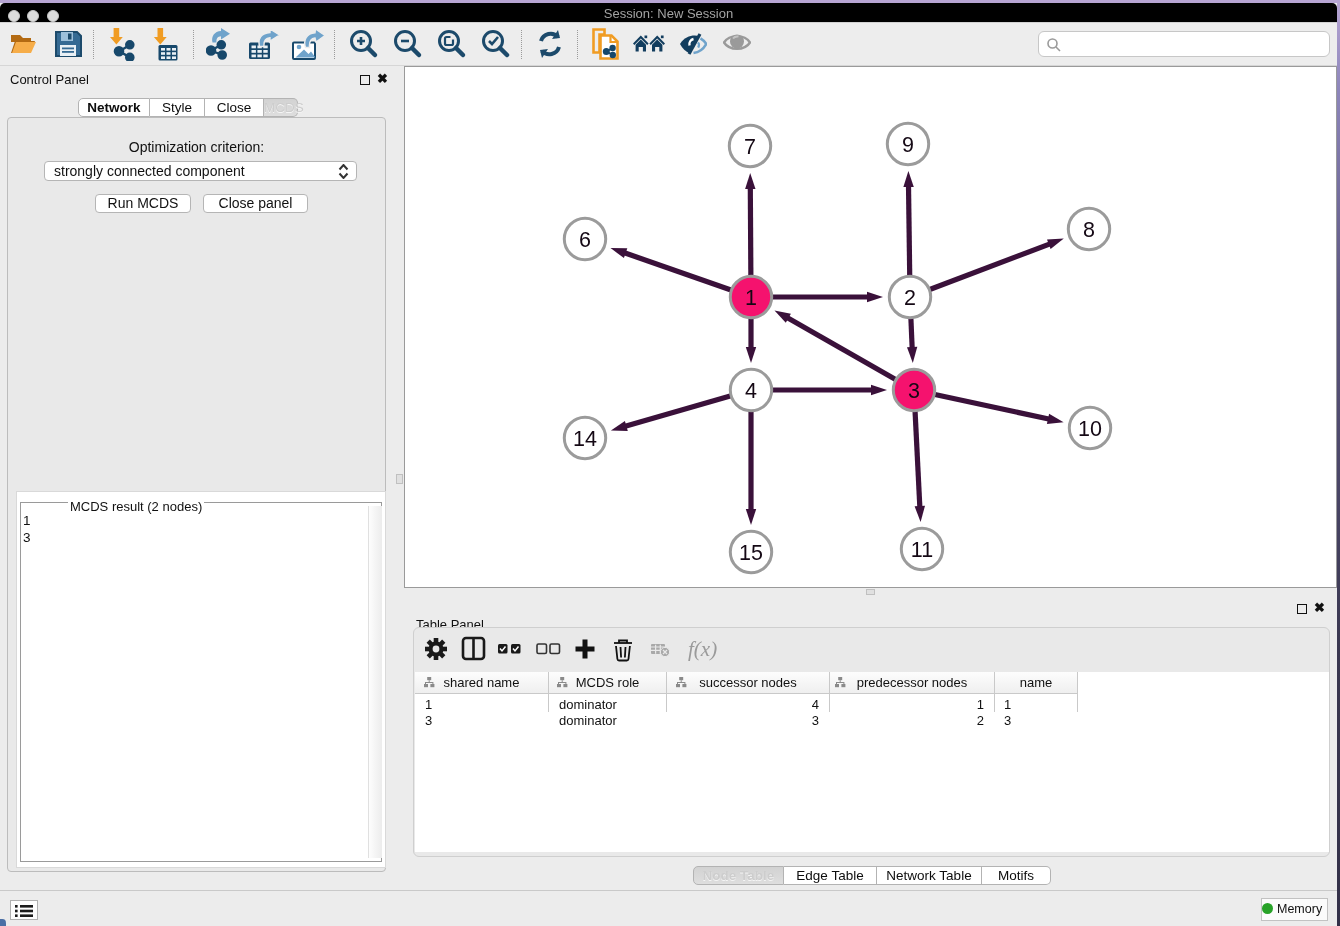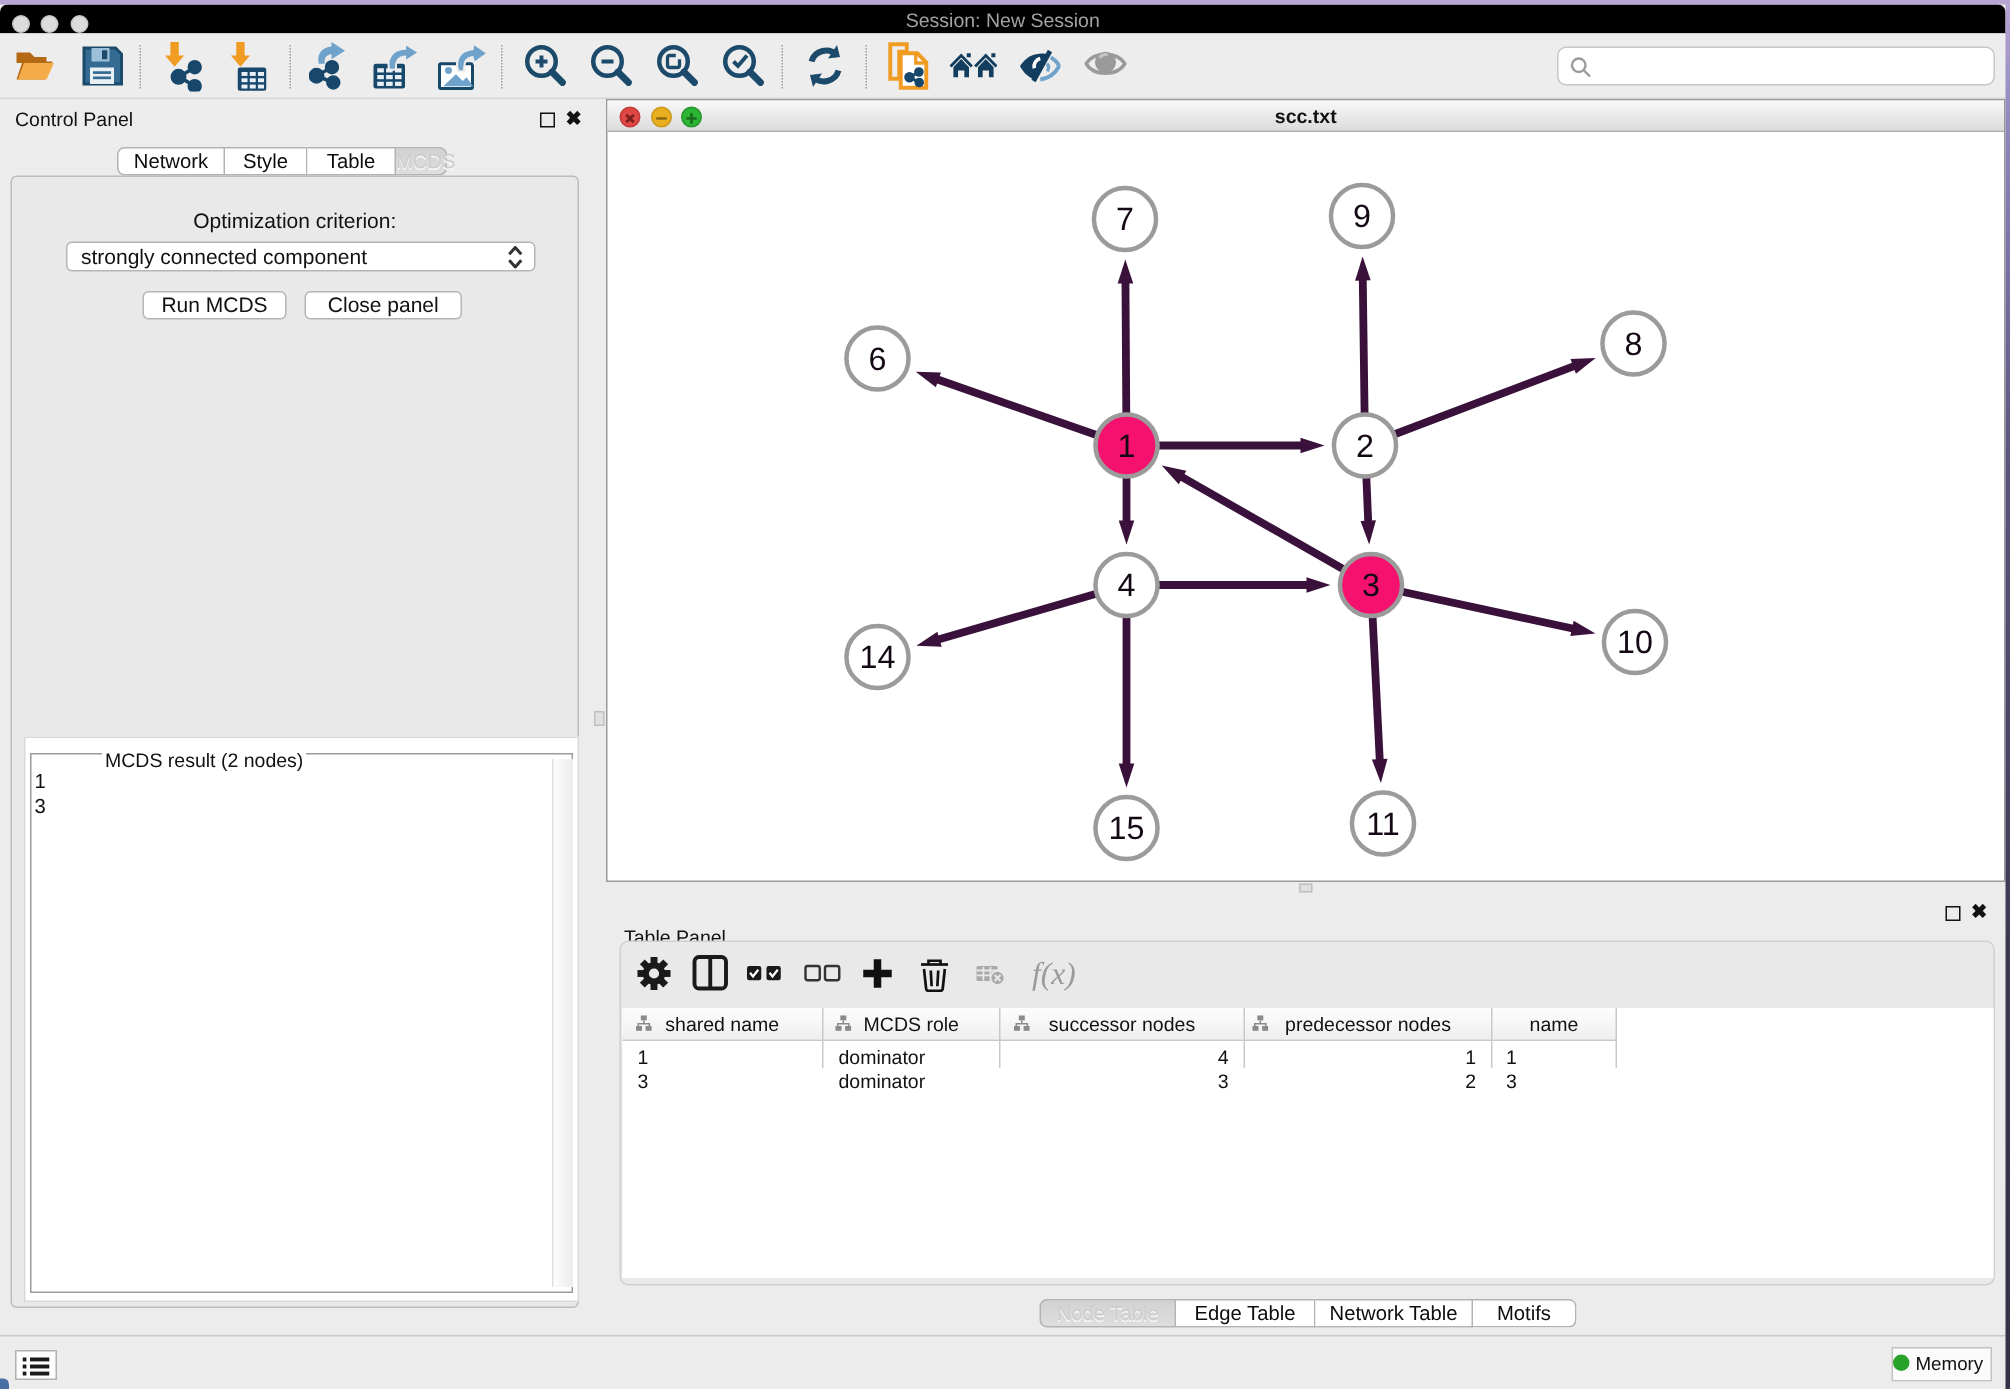--- a/index.html
+++ b/index.html
@@ -26,21 +26,21 @@
   border:1px solid #c7c7c7; border-radius:6px; }
 
 #cpanel { left:0; top:66px; width:392px; height:824px; background:#ececec; }
 .paneltitle { position:absolute; font-size:13px; color:#111; }
 .floatbtn { position:absolute; width:10px; height:10px; border:1.6px solid #111; background:transparent; }
 .closex { position:absolute; font-size:13px; font-weight:bold; color:#111; }
 
 .tabrow { position:absolute; display:flex; height:19px; }
 .tab { height:19px; line-height:18px; font-size:13.5px; color:#0d0d0d; text-align:center;
   background:#fff; border:1px solid #b3b3b3; border-left:none; padding:0; }
-.tab.first { border-left:1px solid #b3b3b3; border-radius:5px 0 0 5px; }
+.tab.first { border-left:1px solid #b3b3b3; border-radius:5px 0 0 5px;font-weight:bold; }
 .tab.last { border-radius:0 5px 5px 0; }
 .tab.sel { background:linear-gradient(#d2d2d2,#dedede); color:#cdcdcd; text-shadow:0 1px 0 #f5f5f5; }
 #cpcontent { position:absolute; left:7px; top:51px; width:379px; height:755px;
   background:#e9e9e9; border:1px solid #bcbcbc; border-radius:4px; }
 #optlabel { position:absolute; left:0; top:21px; width:100%; text-align:center; font-size:14px; color:#111; }
 #dropdown { position:absolute; left:36px; top:43px; width:313px; height:20px; background:#fff;
   border:1px solid #b5b5b5; border-radius:4px; font-size:14px; color:#111; line-height:18px; padding-left:9px; }
 .btn { position:absolute; height:19px; background:#fff; border:1px solid #b5b5b5; border-radius:4px;
   font-size:14px; color:#111; text-align:center; line-height:17px; }
 #mcdsbox { position:absolute; left:8px; top:373px; width:370px; height:377px; background:#fff;
@@ -244,21 +244,21 @@
     </svg>
   </div>
 </div>
 <div class="abs" id="cpanel">
   <div class="paneltitle" style="left:10px; top:6px;">Control Panel</div>
   <div class="floatbtn" style="left:360px; top:9px;"></div>
   <div class="closex" style="left:377px; top:5px;">✖</div>
   <div class="tabrow" style="left:78px; top:32px;">
     <div class="tab first" style="width:72px;">Network</div>
     <div class="tab" style="width:55px;">Style</div>
-    <div class="tab" style="width:59px;">Table</div>
+    <div class="tab" style="width:59px;">Close</div>
     <div class="tab last sel" style="width:34px;">MCDS</div>
   </div>
   <div id="cpcontent">
     <div id="optlabel">Optimization criterion:</div>
     <div id="dropdown">strongly connected component
       <svg width="11" height="15" viewBox="0 0 11 15" style="position:absolute; right:7px; top:2px;">
         <path d="M1.5 5.5 L5.5 1 L9.5 5.5" fill="none" stroke="#333" stroke-width="2"></path>
         <path d="M1.5 9.5 L5.5 14 L9.5 9.5" fill="none" stroke="#333" stroke-width="2"></path>
       </svg>
     </div>
@@ -269,38 +269,20 @@
         <div id="mcdstitle">MCDS result (2 nodes)</div>
       </div>
       <div id="mcdsscroll"></div>
       <div id="mcdstext">1<br>3</div>
     </div>
   </div>
 </div>
 <div class="abs" id="vdivhandle"></div>
 <div class="abs" id="hdivhandle"></div>
 <div class="abs" id="netwin">
-  <div id="nettitle">
-    <div class="traffic" style="left:8px; background:#df4744; border:1px solid #c13c38;">
-      <svg width="12" height="12" viewBox="0 0 12 12">
-          <path d="M3.5 3.5 L8.5 8.5 M8.5 3.5 L3.5 8.5" stroke="#7c1f1c" stroke-width="1.8"></path>
-        </svg>
-    </div>
-    <div class="traffic" style="left:29px; background:#e9af1e; border:1px solid #cb9a1c;">
-      <svg width="12" height="12" viewBox="0 0 12 12">
-          <path d="M2.5 6 h7" stroke="#8a6712" stroke-width="1.8"></path>
-        </svg>
-    </div>
-    <div class="traffic" style="left:49px; background:#2cb434; border:1px solid #28962e;">
-      <svg width="12" height="12" viewBox="0 0 12 12">
-          <path d="M6 2.5 v7 M2.5 6 h7" stroke="#1a6b1e" stroke-width="1.8"></path>
-        </svg>
-    </div>
-    <div id="netname">scc.txt</div>
-  </div>
   <svg id="graph" style="position:absolute; left:0; top:21px;" width="931" height="499" viewBox="0 0 931 499">
   <g stroke="#3a113a" stroke-width="5.2">
   <line x1="346.0" y1="209.0" x2="345.3" y2="99.0"></line>
   <line x1="346.0" y1="209.0" x2="218.7" y2="164.5"></line>
   <line x1="346.0" y1="209.0" x2="464.0" y2="209.0"></line>
   <line x1="346.0" y1="209.0" x2="346.0" y2="261.0"></line>
   <line x1="505.0" y1="209.0" x2="503.5" y2="97.0"></line>
   <line x1="505.0" y1="209.0" x2="645.7" y2="155.6"></line>
   <line x1="505.0" y1="209.0" x2="507.2" y2="261.0"></line>
   <line x1="509.0" y1="302.0" x2="381.6" y2="229.3"></line>

